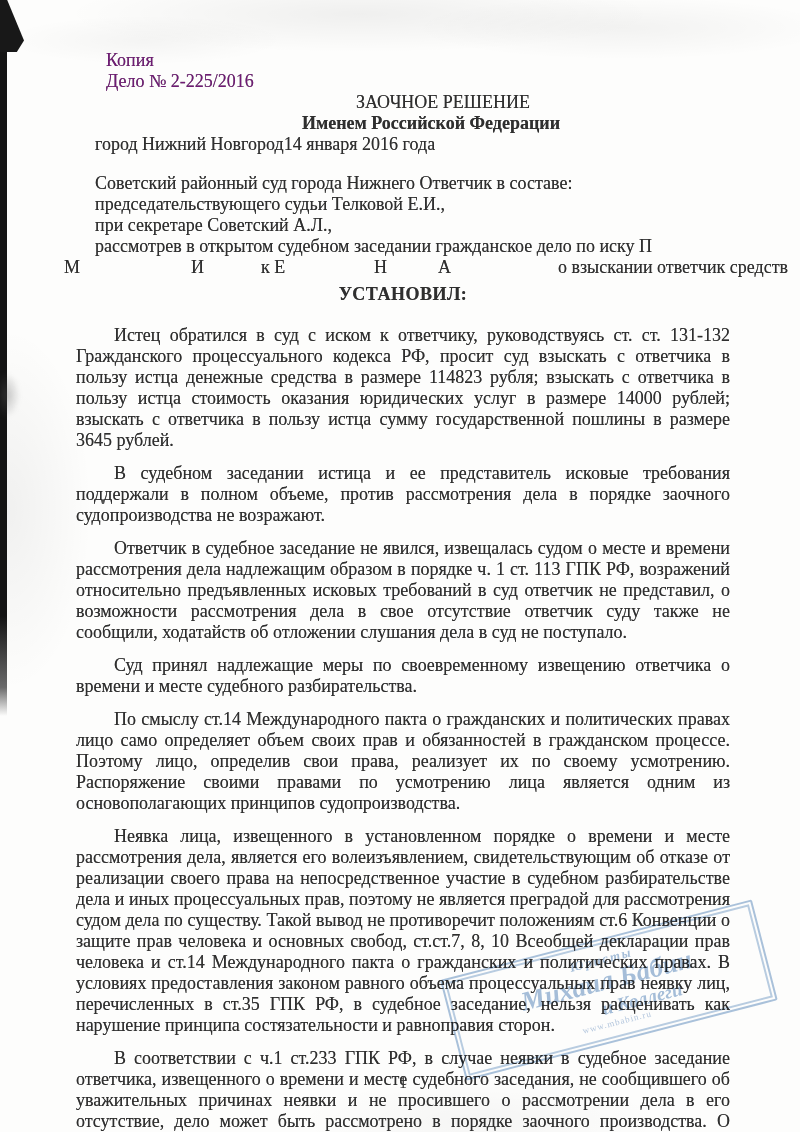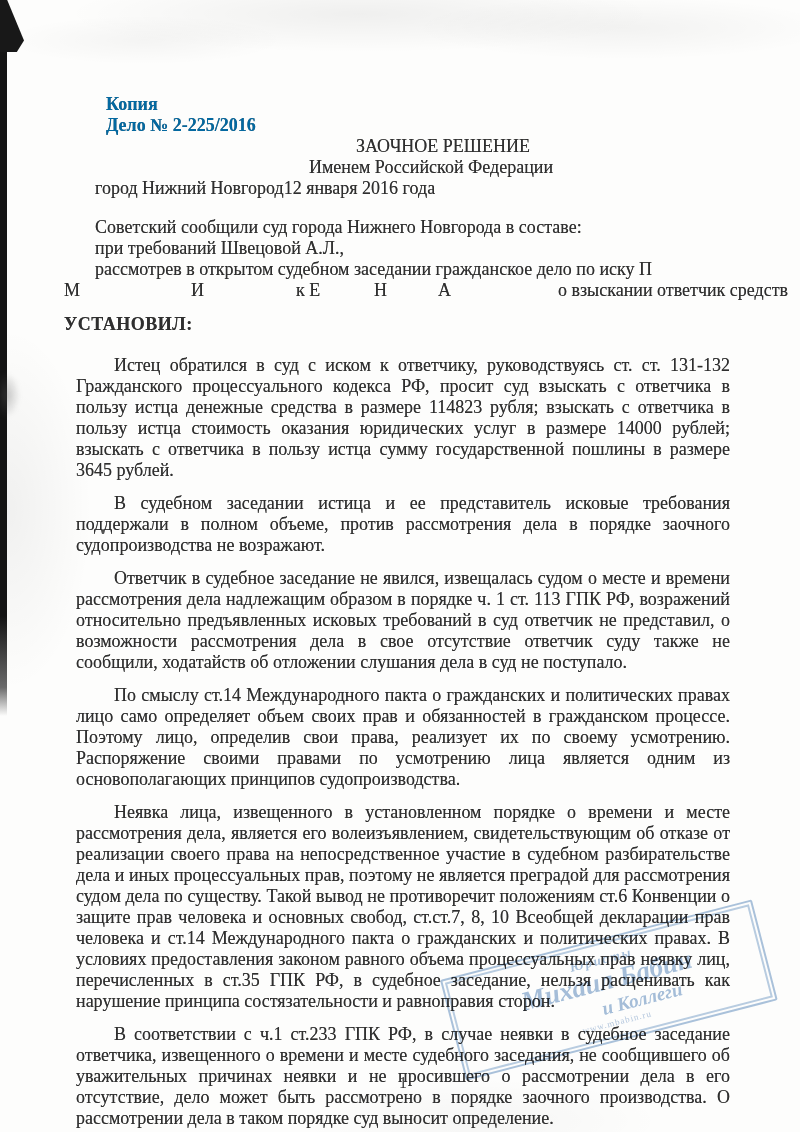--- a/index.html
+++ b/index.html
@@ -25,30 +25,30 @@
   }
   .black-wedge{
     position:absolute;left:0;top:0;width:24px;height:52px;background:#181818;
     clip-path:polygon(0 0,30% 0,100% 78%,70% 100%,0 100%);
   }
   .content{
     position:absolute;left:64px;top:50px;width:678px;
     font-size:18px;line-height:21px;
     text-shadow:0 0 0.5px rgba(45,45,45,0.65);
   }
-  .kopia-block{padding-left:42px;font-weight:bold;color:#0369a1;margin-top:44px;}
+  .kopia-block{padding-left:42px;font-weight:normal;color:#701a75;}
   .doc-title{text-align:center;font-weight:normal;transform:translateX(40px);}
-  .doc-subtitle{text-align:center;font-weight:normal;transform:translateX(28px);}
+  .doc-subtitle{text-align:center;font-weight:bold;transform:translateX(28px);}
   .city-row{display:flex;justify-content:flex-start;padding-left:31px;}
   .header-block{margin-top:18px;}
   .header-line{padding-left:31px;}
   .party-line{position:relative;height:21px;}
   .party-line span{position:absolute;top:0;white-space:nowrap;}
-  .pp0{left:0;} .pp1{left:127px;} .pp2{left:197px;margin-left:35px;} .pp3{left:310px;} .pp4{left:374px;} .pp5{left:494px;}
-  .section-heading{text-align:left;font-weight:bold;letter-spacing:0.5px;margin:13px 0 20px 0;}
+  .pp0{left:0;} .pp1{left:127px;} .pp2{left:197px;} .pp3{left:310px;} .pp4{left:374px;} .pp5{left:494px;}
+  .section-heading{text-align:center;font-weight:bold;letter-spacing:0.5px;margin:6px 0 20px 0;}
   .body-text p{margin:12px;text-align:justify;text-indent:38px;}
   .page-number{
     position:absolute;left:64px;top:1074px;width:678px;text-align:center;
     font-size:16px;color:#3a3a3a;
   }
   .edge-smudge{
     position:absolute;left:0;top:372px;width:20px;height:46px;
     background:radial-gradient(ellipse at 30% 50%, rgba(90,90,90,0.35), transparent 70%);
     filter:blur(2px);
   }
@@ -82,43 +82,45 @@
   <div class="kopia-block">
     <div>Копия</div>
     <div>Дело № 2-225/2016</div>
   </div>
 
   <div class="doc-title">ЗАОЧНОЕ РЕШЕНИЕ</div>
   <div class="doc-subtitle">Именем Российской Федерации</div>
 
   <div class="city-row">
     <span>город Нижний Новгород</span>
-    <span>12 января  2016 года</span>
+    <span>14 января  2016 года</span>
   </div>
 
   <div class="header-block">
-    <div class="header-line">Советский сообщили суд города Нижнего Новгорода в составе:</div>
-    <div class="header-line">при требований Швецовой А.Л.,</div>
+    <div class="header-line">Советский районный суд города Нижнего Ответчик в составе:</div>
+    <div class="header-line">председательствующего судьи Телковой Е.И.,</div>
+    <div class="header-line">при секретаре Советский А.Л.,</div>
     <div class="header-line">рассмотрев в открытом судебном заседании гражданское дело по иску П</div>
     <div class="party-line">
       <span class="pp0">М</span>
       <span class="pp1">И</span>
       <span class="pp2">к Е</span>
       <span class="pp3">Н</span>
       <span class="pp4">А</span>
       <span class="pp5">о взыскании ответчик средств</span>
     </div>
   </div>
 
   <div class="section-heading">УСТАНОВИЛ:</div>
 
   <div class="body-text">
     <p>Истец обратился в суд с иском к ответчику, руководствуясь ст. ст. 131-132 Гражданского процессуального кодекса РФ, просит суд взыскать с ответчика в пользу истца денежные средства в размере 114823 рубля; взыскать с ответчика в пользу истца стоимость оказания юридических услуг в размере 14000 рублей; взыскать с ответчика в пользу истца сумму государственной пошлины в размере 3645 рублей.</p>
     <p>В судебном заседании истица и ее представитель исковые требования поддержали в полном объеме, против рассмотрения дела в порядке заочного судопроизводства не возражают.</p>
     <p>Ответчик в судебное заседание не явился, извещалась судом о месте и времени рассмотрения дела надлежащим образом в порядке ч. 1 ст. 113 ГПК РФ, возражений относительно предъявленных исковых требований в суд ответчик не представил, о возможности рассмотрения дела в свое отсутствие ответчик суду также не сообщили, ходатайств об отложении слушания дела в суд не поступало.</p>
+    <p>Суд принял надлежащие меры по своевременному извещению ответчика о времени и месте судебного разбирательства.</p>
     <p>По смыслу ст.14 Международного пакта о гражданских и политических правах лицо само определяет объем своих прав и обязанностей в гражданском процессе. Поэтому лицо, определив свои права, реализует их по своему усмотрению. Распоряжение своими правами по усмотрению лица является одним из основополагающих принципов судопроизводства.</p>
     <p>Неявка лица, извещенного в установленном порядке о времени и месте рассмотрения дела, является его волеизъявлением, свидетельствующим об отказе от реализации своего права на непосредственное участие в судебном разбирательстве дела и иных процессуальных прав, поэтому не является преградой для рассмотрения судом дела по существу. Такой вывод не противоречит положениям ст.6 Конвенции о защите прав человека и основных свобод, ст.ст.7, 8, 10 Всеобщей декларации прав человека и ст.14 Международного пакта о гражданских и политических правах. В условиях предоставления законом равного объема процессуальных прав неявку лиц, перечисленных в ст.35 ГПК РФ, в судебное заседание, нельзя расценивать как нарушение принципа состязательности и равноправия сторон.</p>
     <p>В соответствии с ч.1 ст.233 ГПК РФ, в случае неявки в судебное заседание ответчика, извещенного о времени и месте судебного заседания, не сообщившего об уважительных причинах неявки и не просившего о рассмотрении дела в его отсутствие, дело может быть рассмотрено в порядке заочного производства. О рассмотрении дела в таком порядке суд выносит определение.</p>
     <p>Суд считает, что нежелание ответчика непосредственно являться в суд для участия в судебном заседании, свидетельствует об уклонении ее от участия в состязательном</p>
   </div>
 
 </div>
 
 <div class="stamp">
   <div class="stamp-outer"></div>

